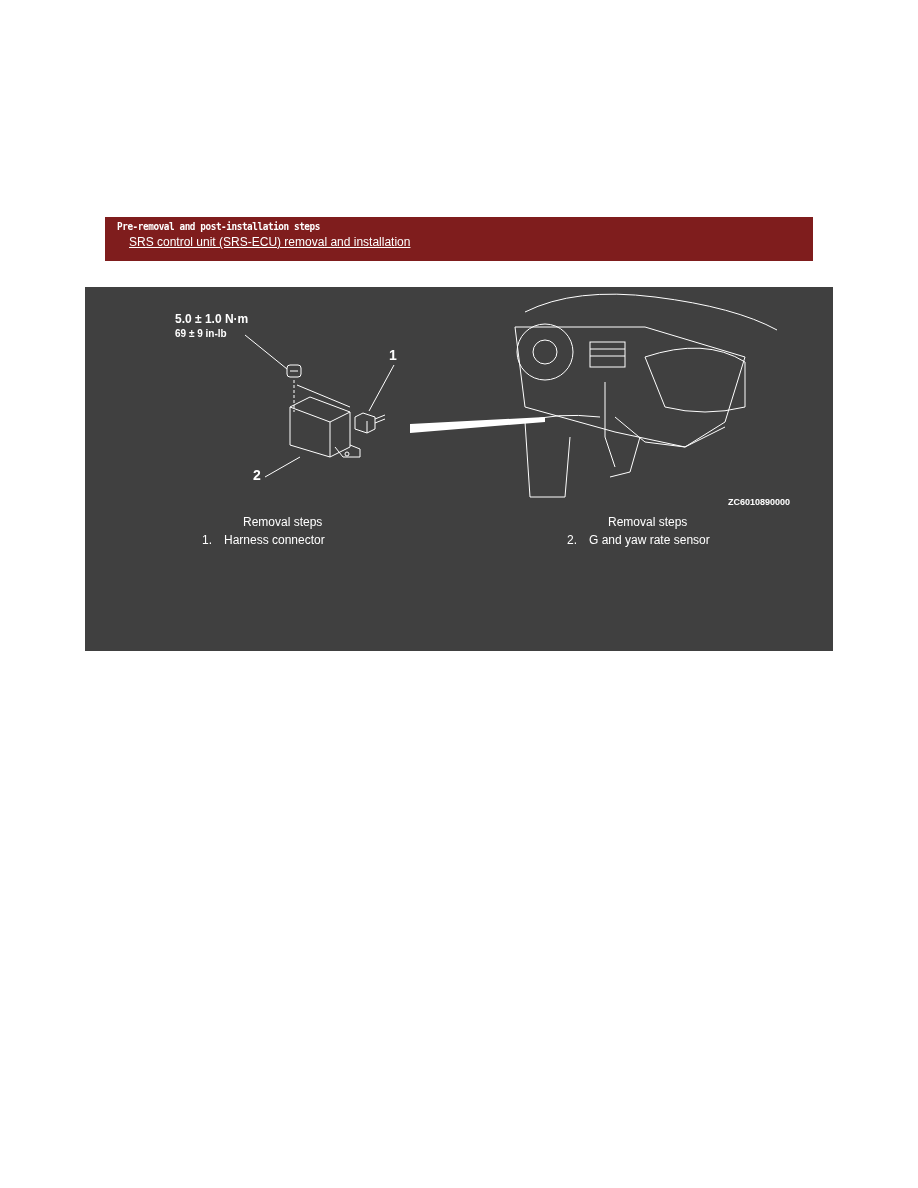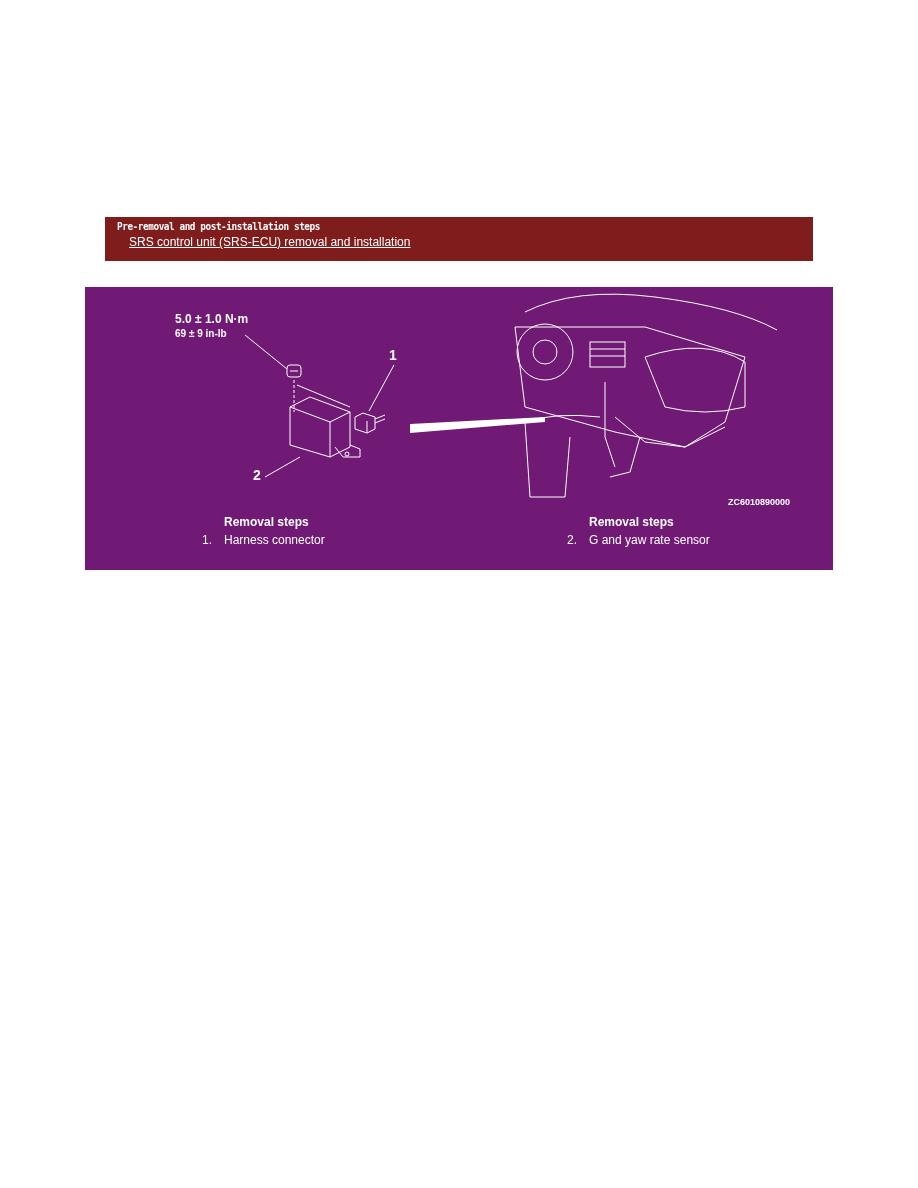--- a/index.html
+++ b/index.html
@@ -1,26 +1,26 @@
 <!DOCTYPE html>
 <html><head>
 <meta charset="utf-8">
 <style>
   html, body { margin:0; padding:0; background:#ffffff; }
   body { width:918px; height:1188px; position:relative; overflow:hidden; font-family:"Liberation Sans", sans-serif; }
   .hdr { position:absolute; left:105px; top:192px; width:708px; height:44px; background:#7f1d1d; color:#fff;margin-top:25px; }
   .hdr-title { position:absolute; left:12px; top:3px; font-family:"DejaVu Sans Mono", monospace; font-size:11px; letter-spacing:-0.5px; font-weight:bold; transform:scaleX(0.85); transform-origin:left top; }
   .hdr-sub { position:absolute; left:24px; top:18px; font-size:12px;text-decoration:underline; }
-  .fig { position:absolute; left:85px; top:287px; width:748px; height:283px; background:#701a75; color:#fff; }
+  .fig { position:absolute; left:85px; top:287px; width:748px; height:364px; background:#404040; color:#fff; }
   .fig svg { position:absolute; left:0; top:0; }
   .torque1 { position:absolute; left:90px; top:25px; font-size:12px; font-weight:bold; }
   .torque2 { position:absolute; left:90px; top:41px; font-size:10px; font-weight:bold; }
   .callout { position:absolute; font-size:14px; font-weight:bold; }
   .code { position:absolute; left:643px; top:210px; font-size:9px; font-weight:bold; }
-  .steps-h { position:absolute; font-size:12px; font-weight:bold; }
+  .steps-h { position:absolute; font-size:12px; font-weight:normal;margin-left:19px; }
   .step-n { position:absolute; font-size:12px; }
   .step-l { position:absolute; font-size:12px; }
 </style>
 </head>
 <body>
 
 <div class="hdr">
   <div class="hdr-title">Pre-removal and post-installation steps</div>
   <div class="hdr-sub">SRS control unit (SRS-ECU) removal and installation</div>
 </div>

